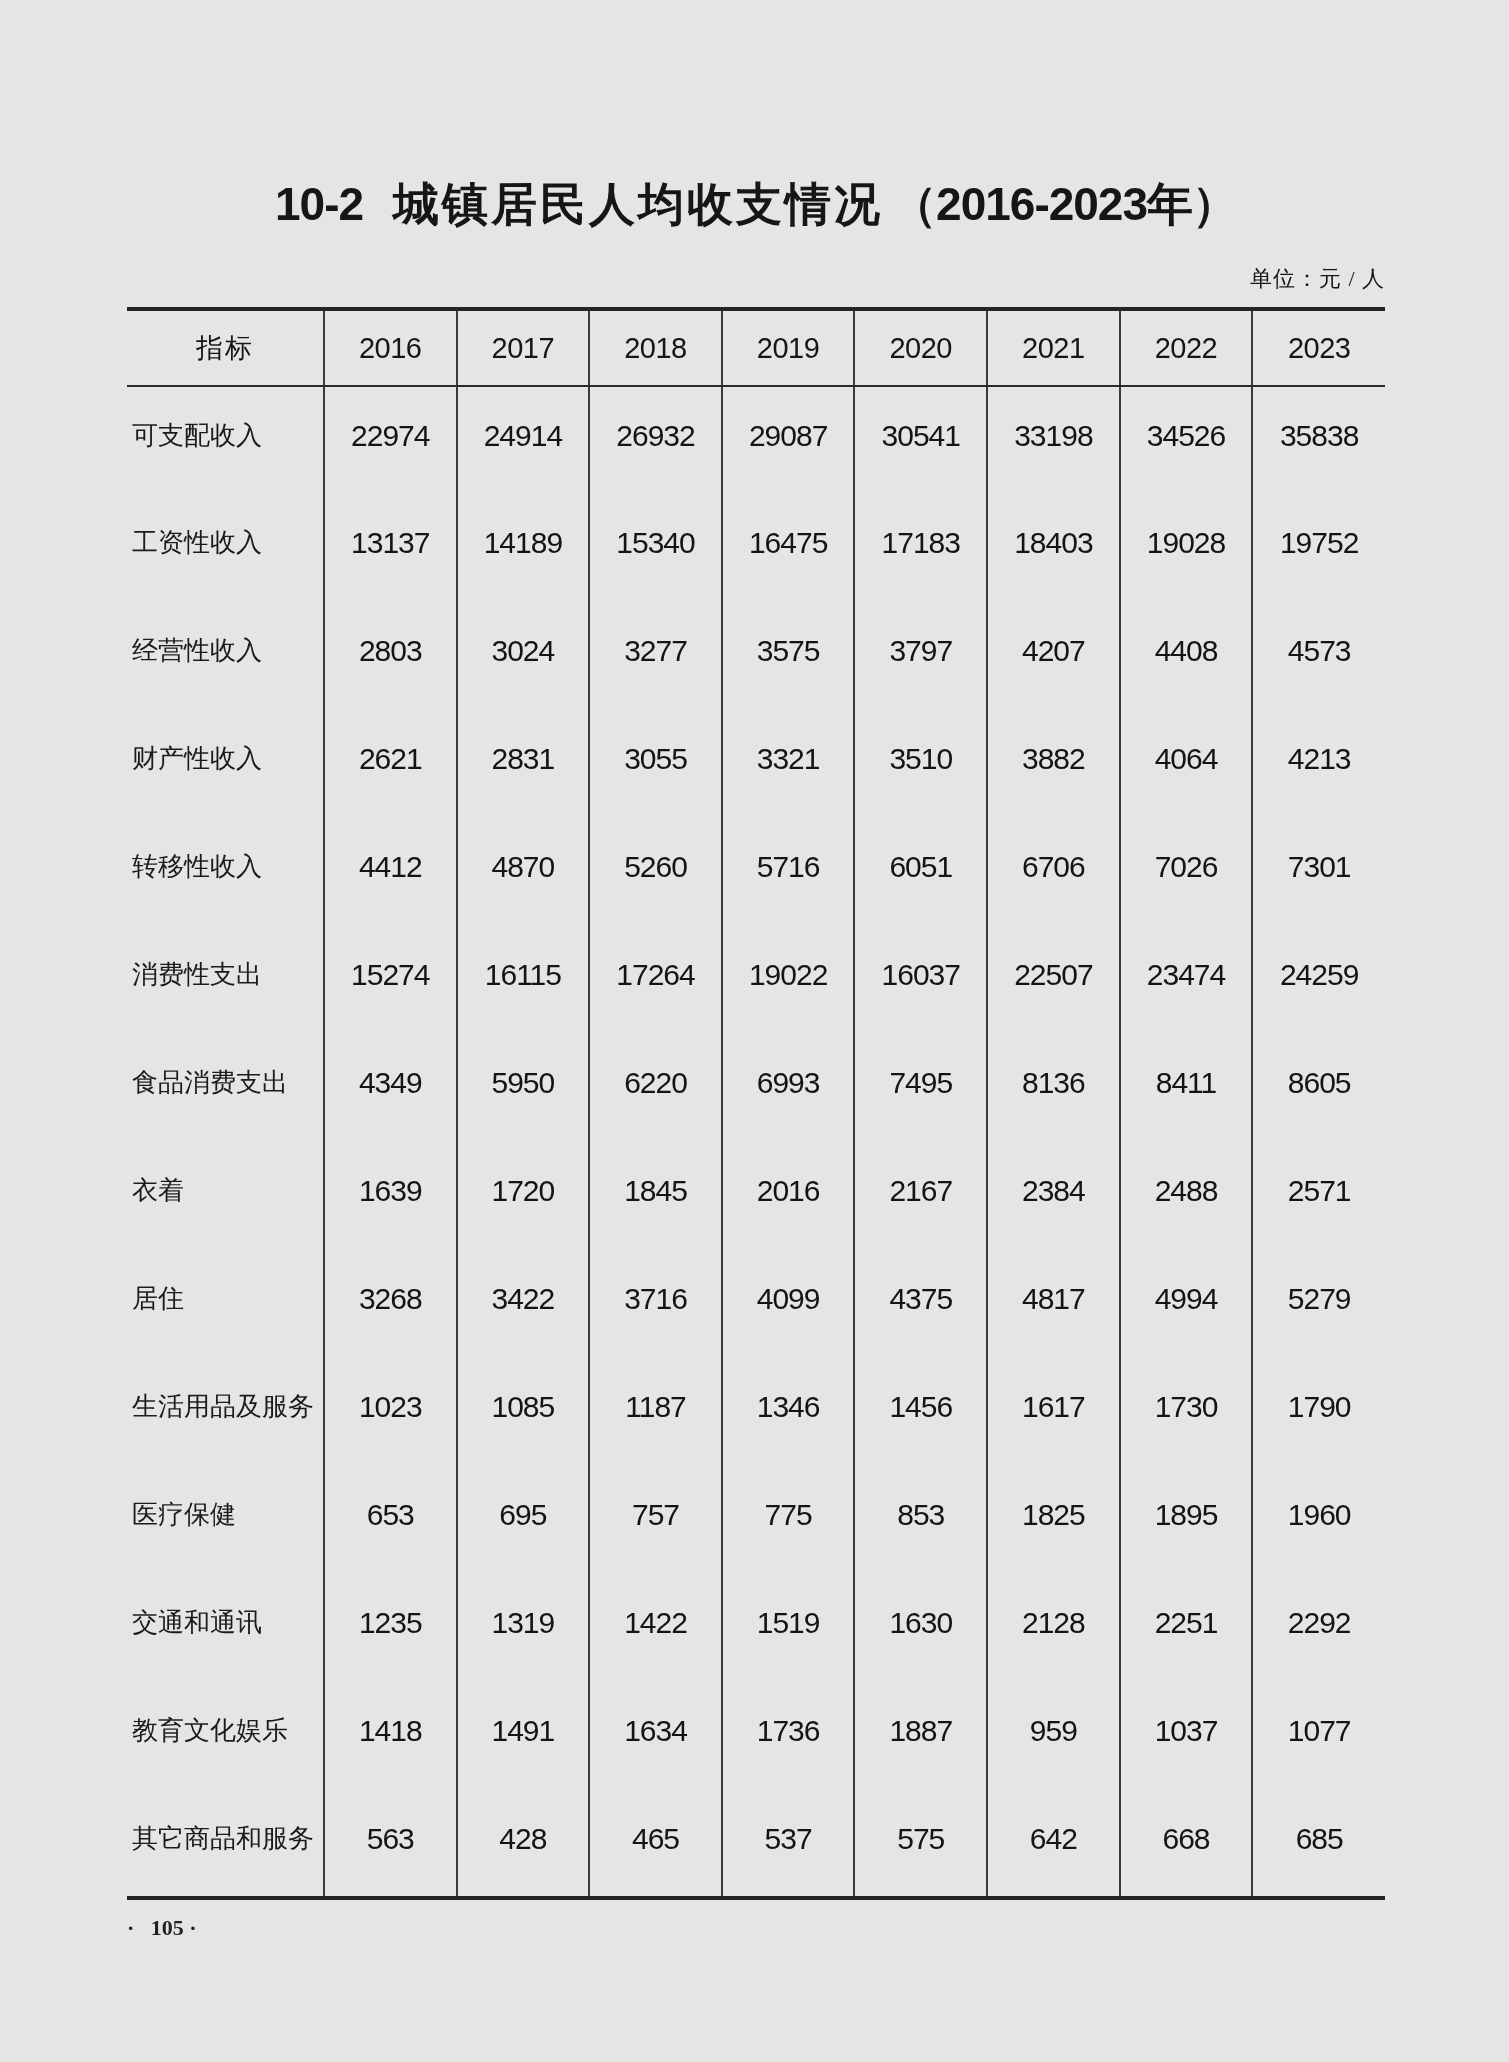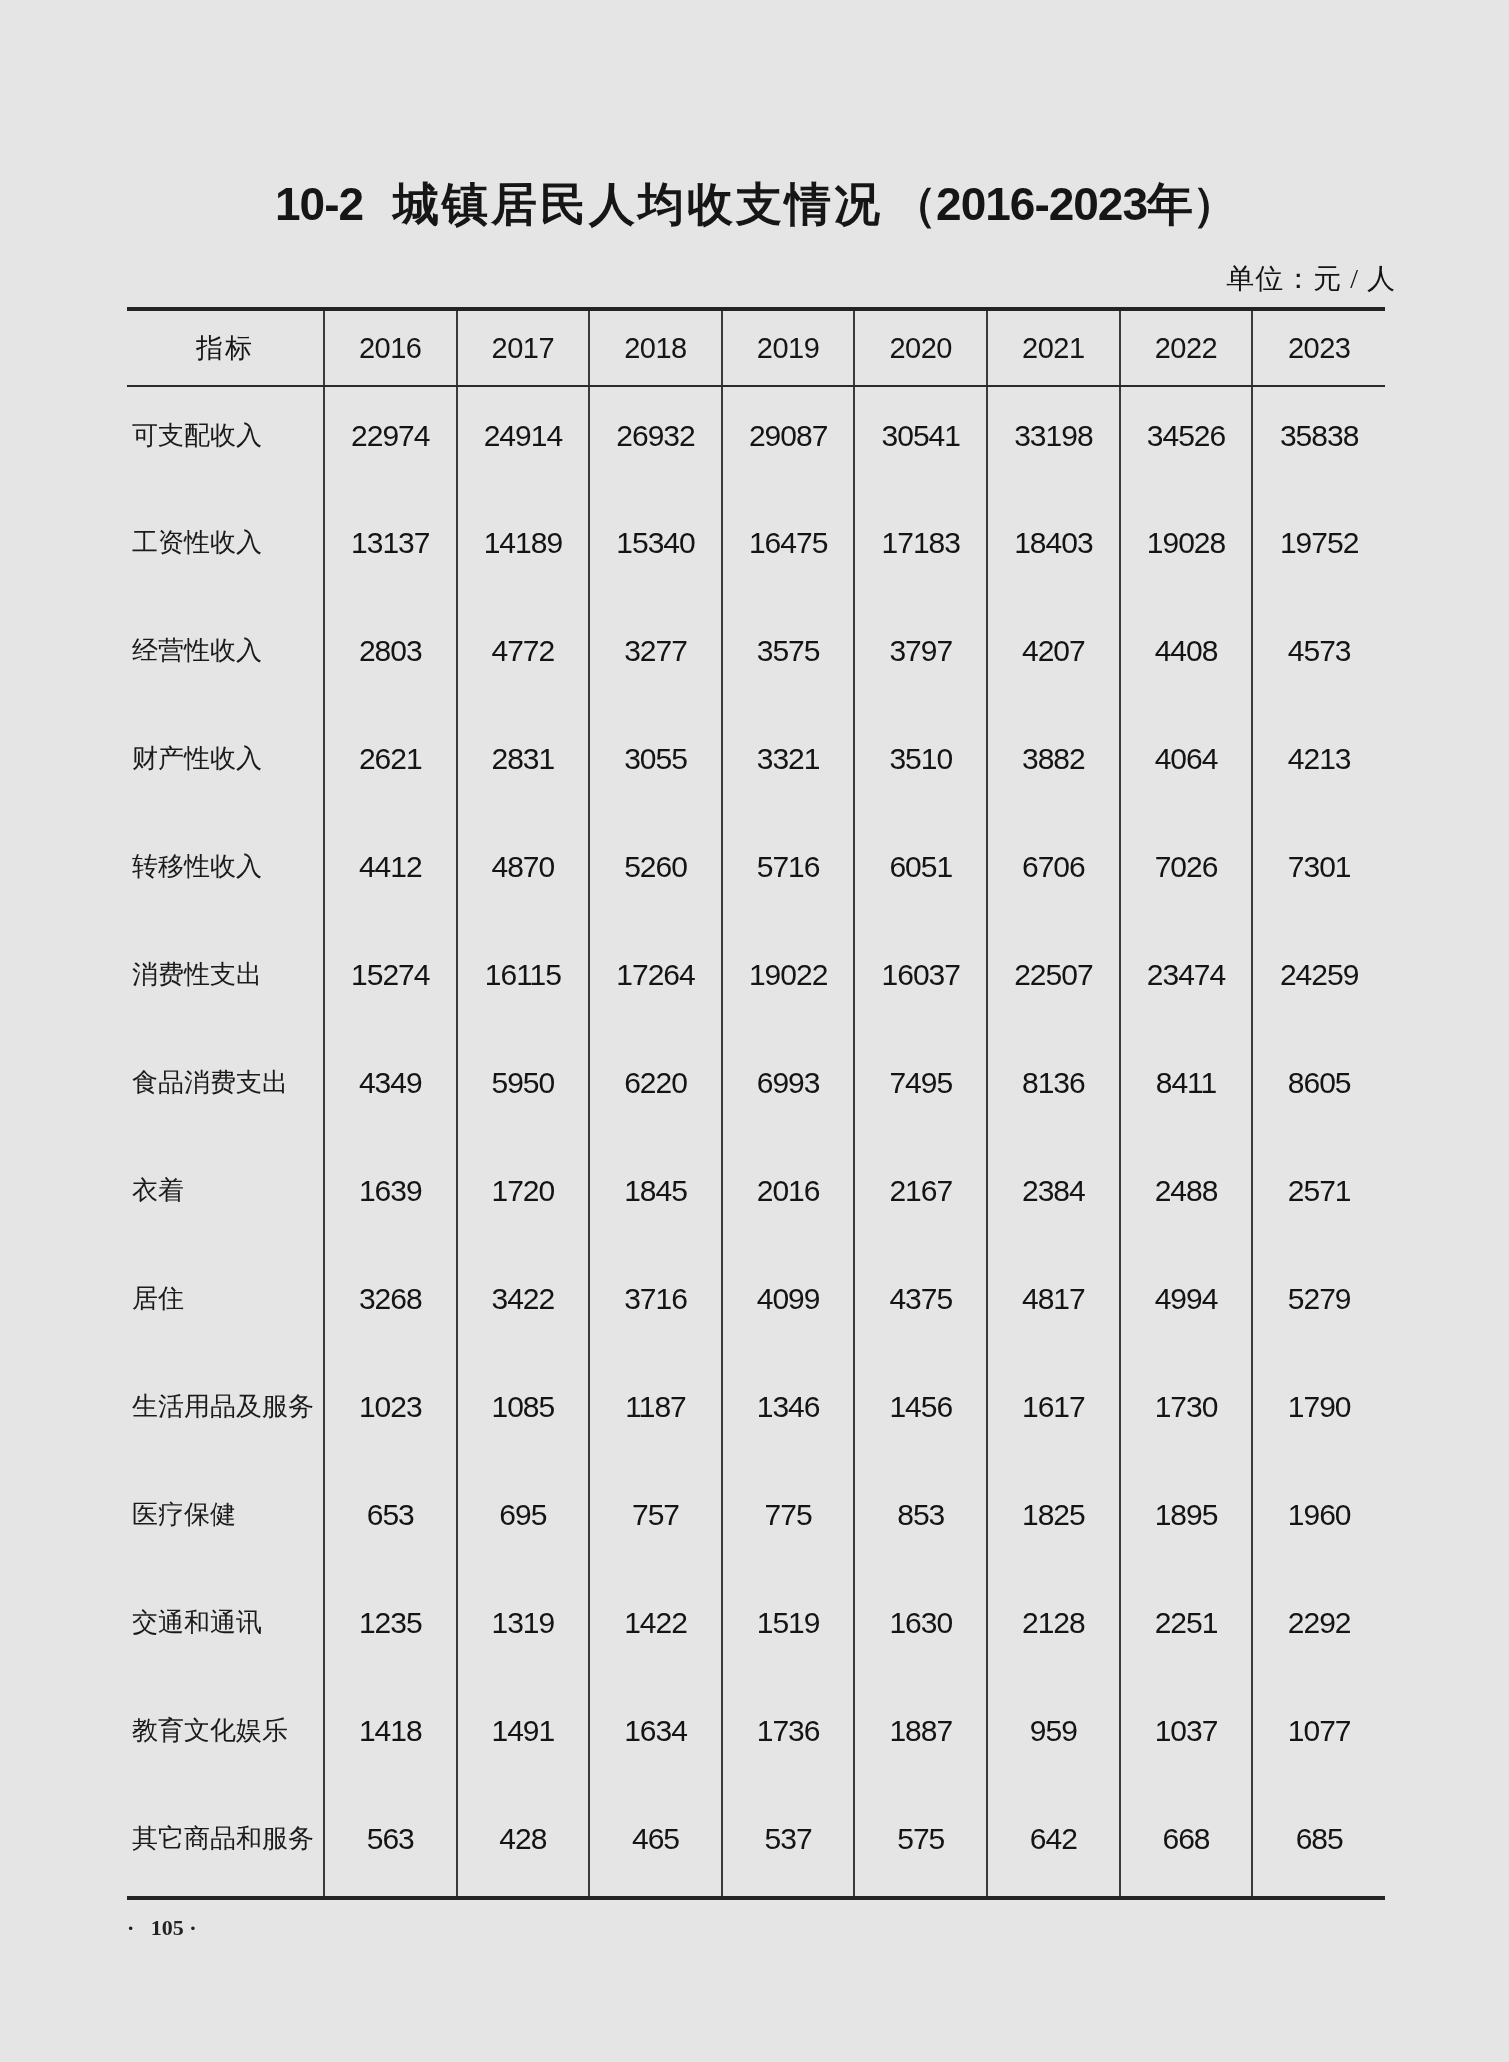--- a/index.html
+++ b/index.html
@@ -42,24 +42,24 @@
     letter-spacing: 3px;
     margin-right: 8px;
   }
   .title .t-range {
     letter-spacing: -1px;
   }
   
   .unit-note {
     position: absolute;
     top: 264px;
-    left: 138px;
+    left: 127px;
     width: 1258px;
     text-align: right;
-    font-size: 28px;
+    font-size: 22px;
     line-height: 30px;
     letter-spacing: 1px;
     color: #141414;
   }
   
   .tbl-wrap {
     position: absolute;
     top: 307px;
     left: 127px;
     width: 1258px;
@@ -189,21 +189,21 @@
             <td>15340</td>
             <td>16475</td>
             <td>17183</td>
             <td>18403</td>
             <td>19028</td>
             <td>19752</td>
           </tr>
           <tr>
             <td class="row-label">经营性收入</td>
             <td>2803</td>
-            <td>4772</td>
+            <td>3024</td>
             <td>3277</td>
             <td>3575</td>
             <td>3797</td>
             <td>4207</td>
             <td>4408</td>
             <td>4573</td>
           </tr>
           <tr>
             <td class="row-label">财产性收入</td>
             <td>2621</td>

